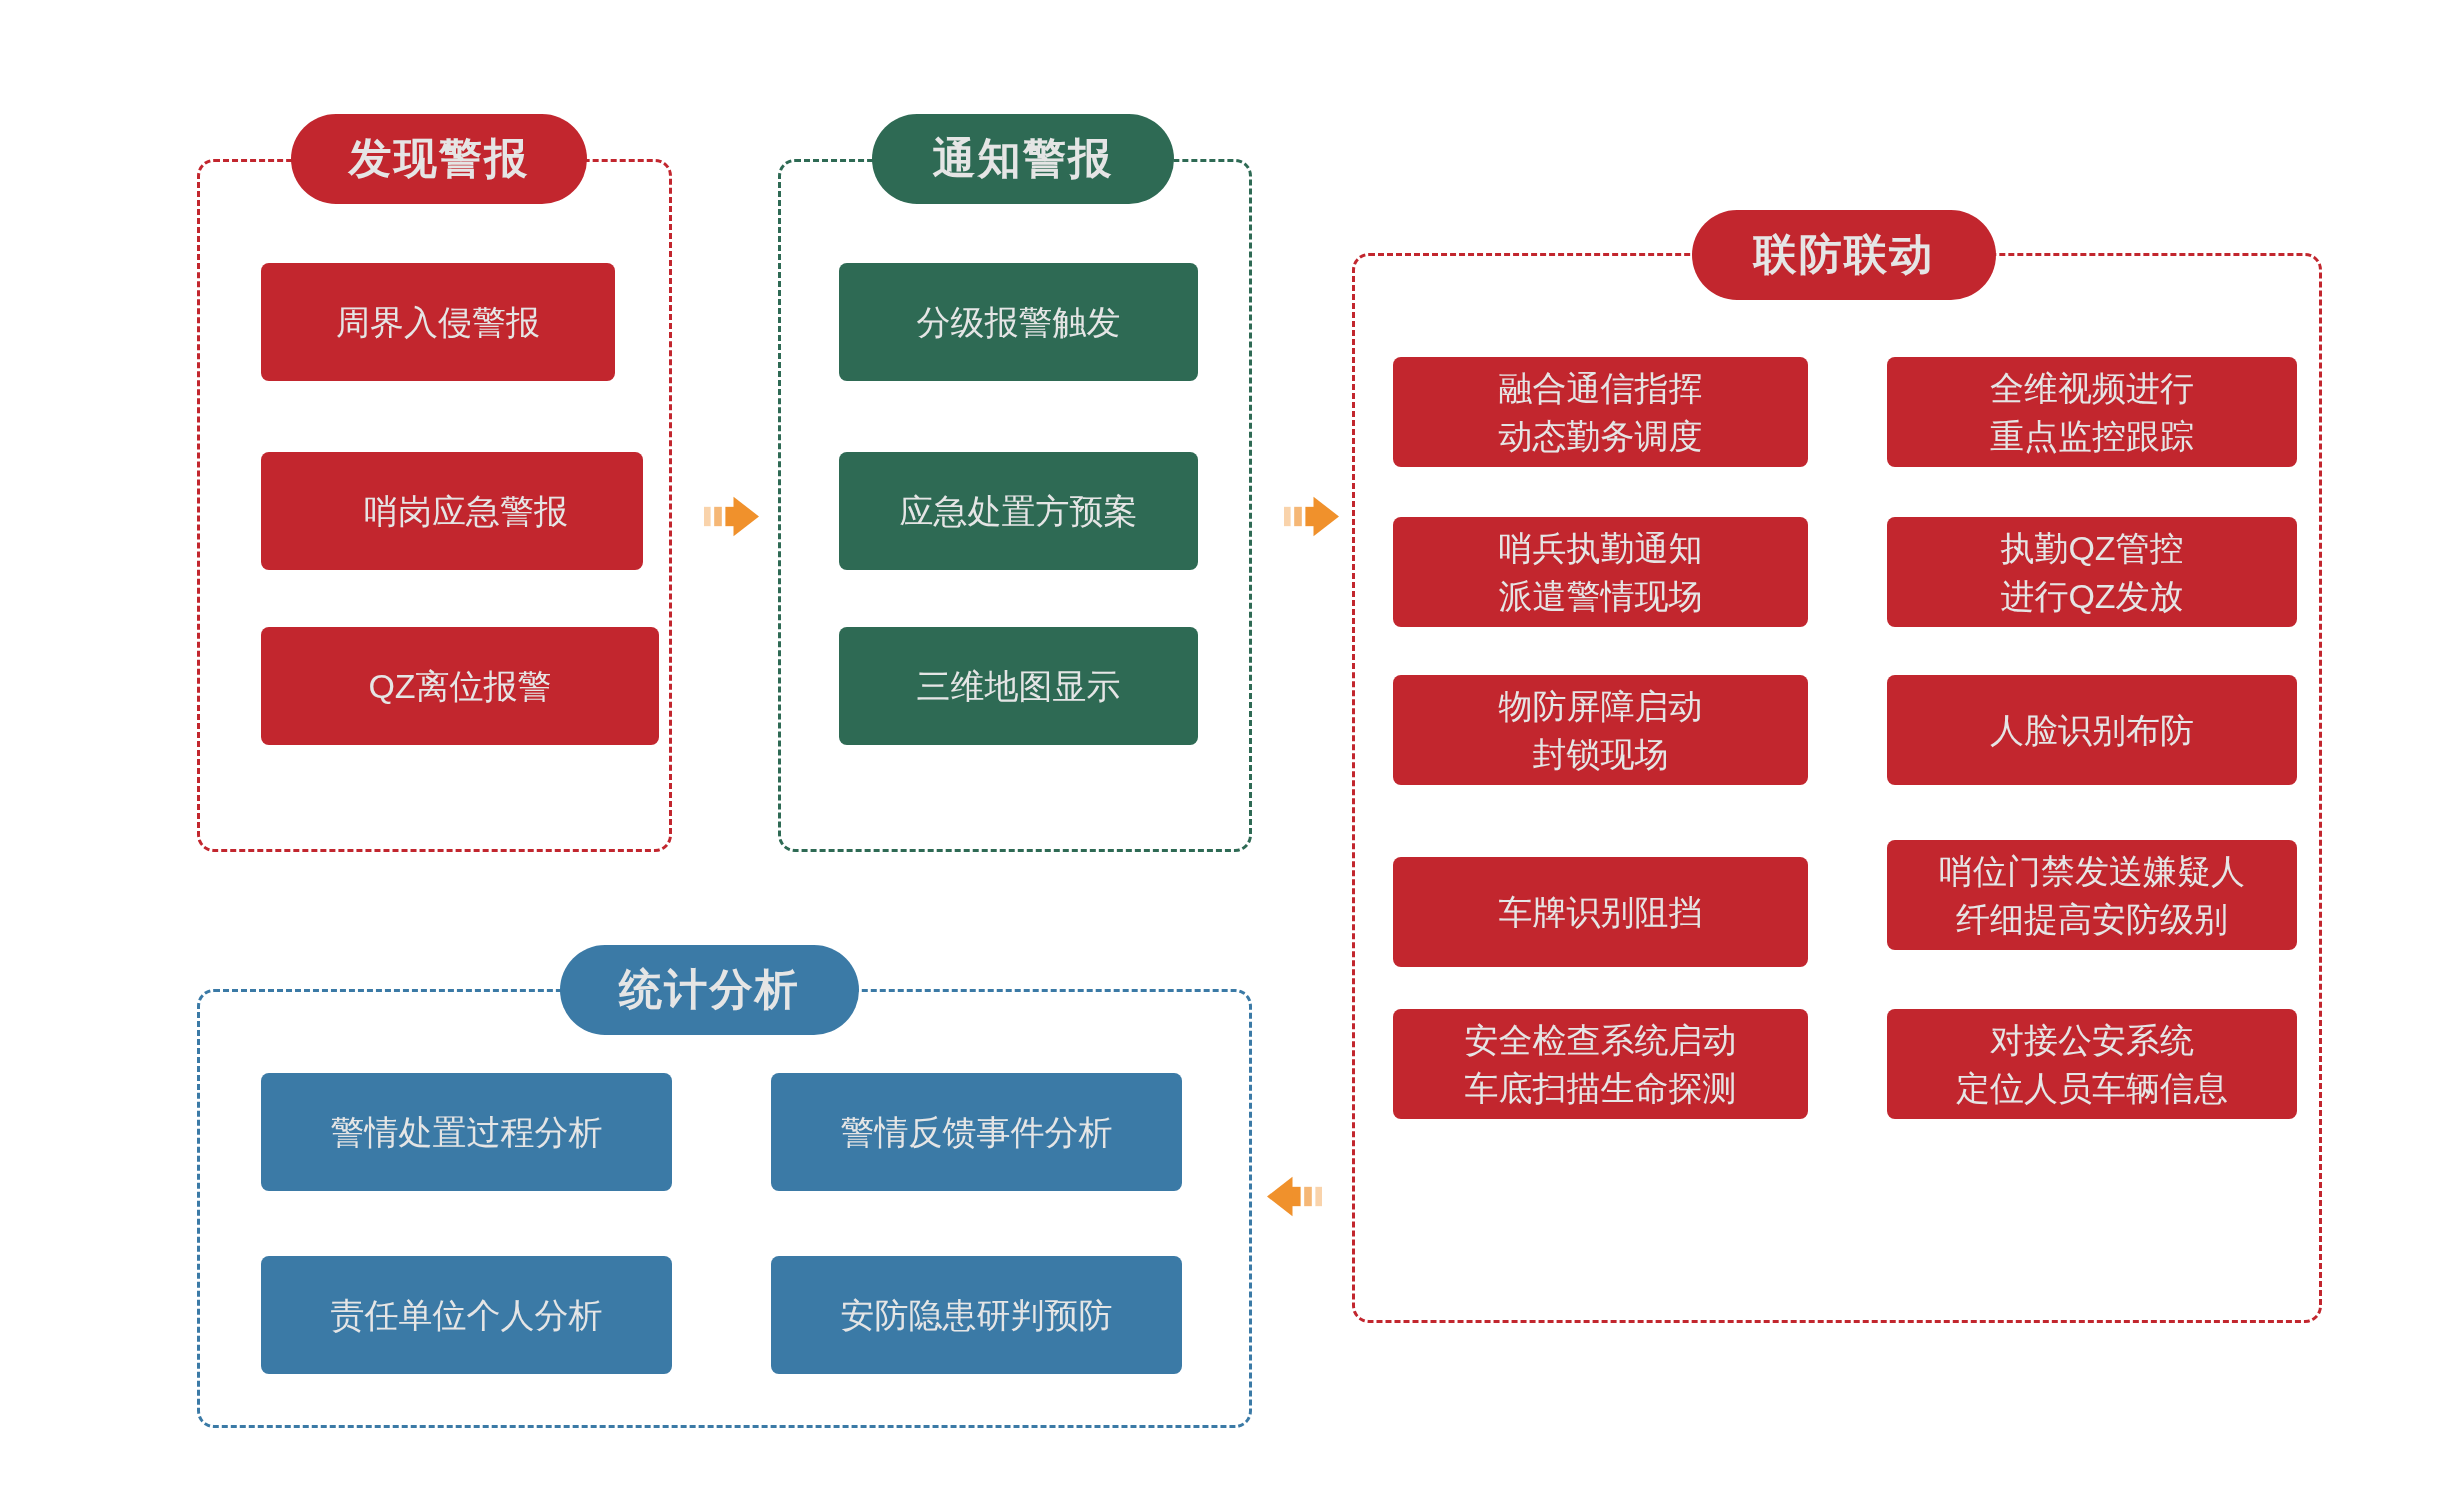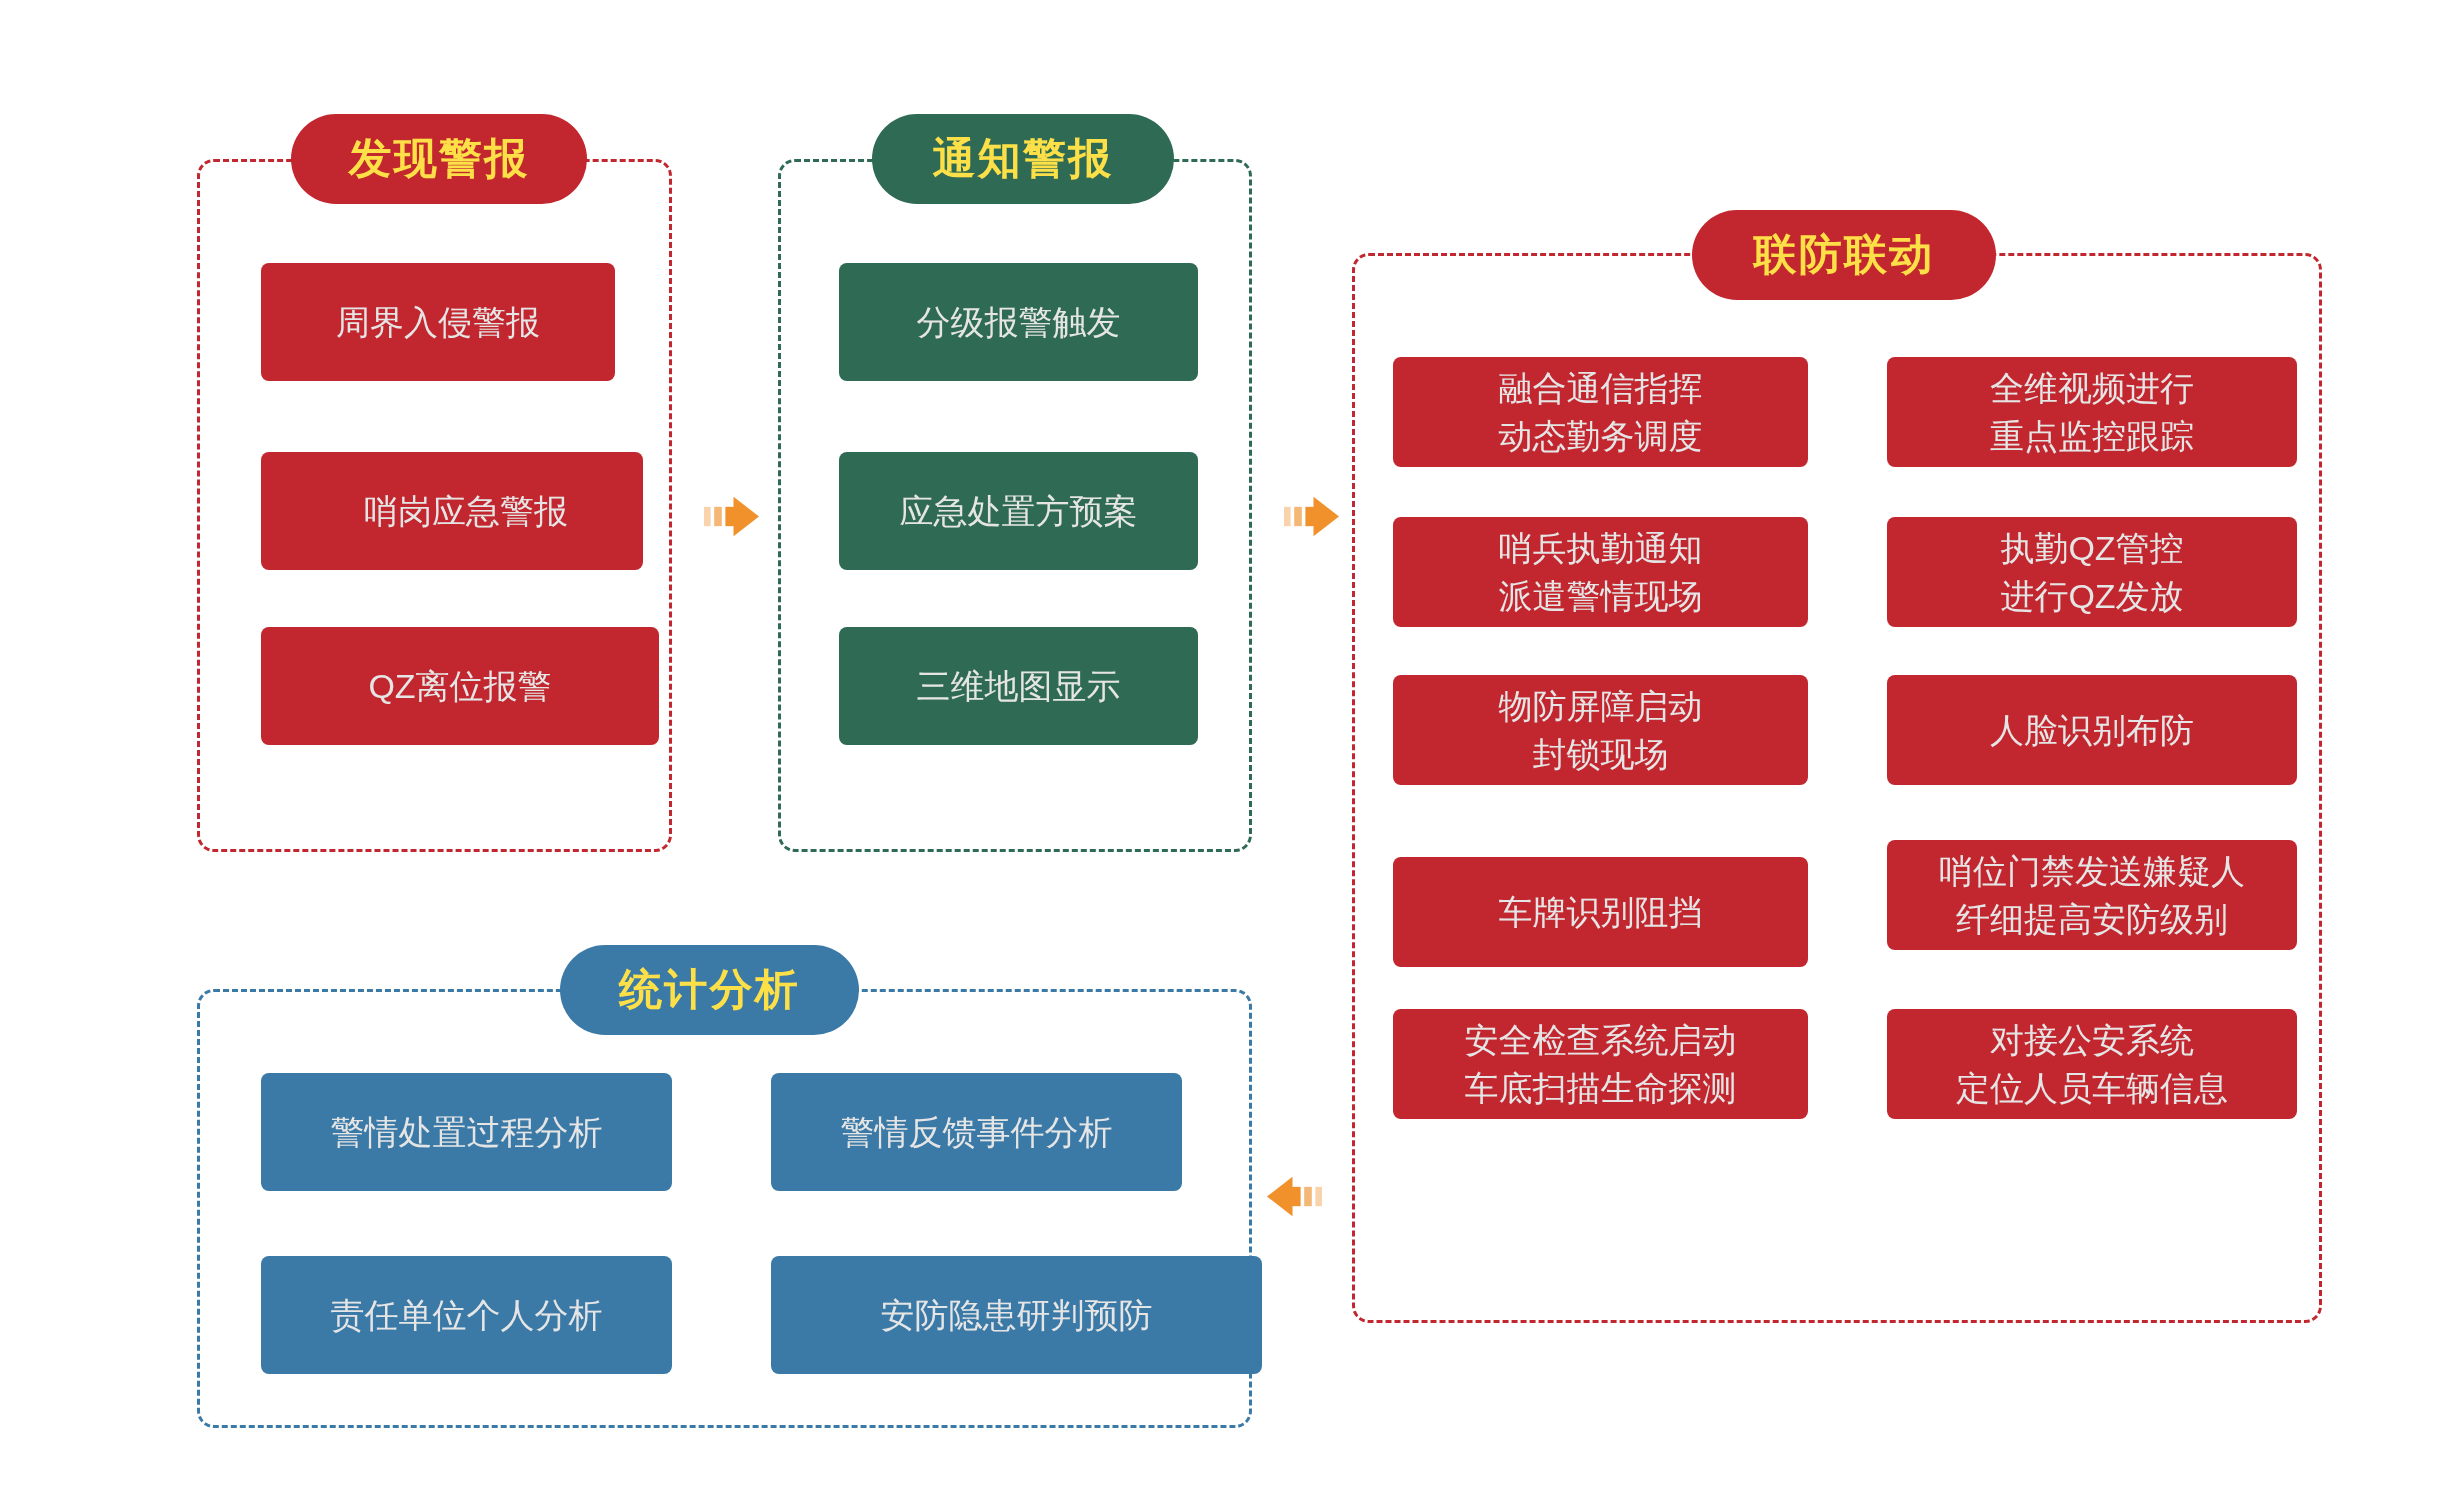--- a/index.html
+++ b/index.html
@@ -11,21 +11,21 @@
   .canvas{position:absolute;inset:0;}
   .group{
     position:absolute;
     border:3.4px dashed var(--c);
     border-radius:17px;
     box-sizing:border-box;
   }
   .pill{
     position:absolute;
     background:var(--c);
-    color:#fde047;
+    color:#e5e5e5;
     border-radius:562px;
     display:flex;align-items:center;justify-content:center;
     font-size:43px;font-weight:700;letter-spacing:2.2px;
     z-index:3;
   }
   .node{
     position:absolute;
     background:var(--c);
     color:#e5e5e5;
     border-radius:7.9px;
@@ -116,17 +116,17 @@
         <polygon points="58,6 108,45 58,84"></polygon>
       </g>
     </svg>
   </div>
 
   <section class="group" style="left:197px;top:989px;width:1055px;height:439px;--c:var(--blue);">
     <div class="pill" style="left:360px;top:-47px;width:299px;height:90px;">统计分析</div>
     <div class="node" style="left:61px;top:81px;width:411px;height:118px;">警情处置过程分析</div>
     <div class="node" style="left:571px;top:81px;width:411px;height:118px;">警情反馈事件分析</div>
     <div class="node" style="left:61px;top:264px;width:411px;height:118px;">责任单位个人分析</div>
-    <div class="node" style="left:571px;top:264px;width:491px;height:118px;">安防隐患研判预防</div>
+    <div class="node" style="left:571px;top:264px;width:411px;height:118px;">安防隐患研判预防</div>
   </section>
 
 </div>
 
 
 </body></html>

